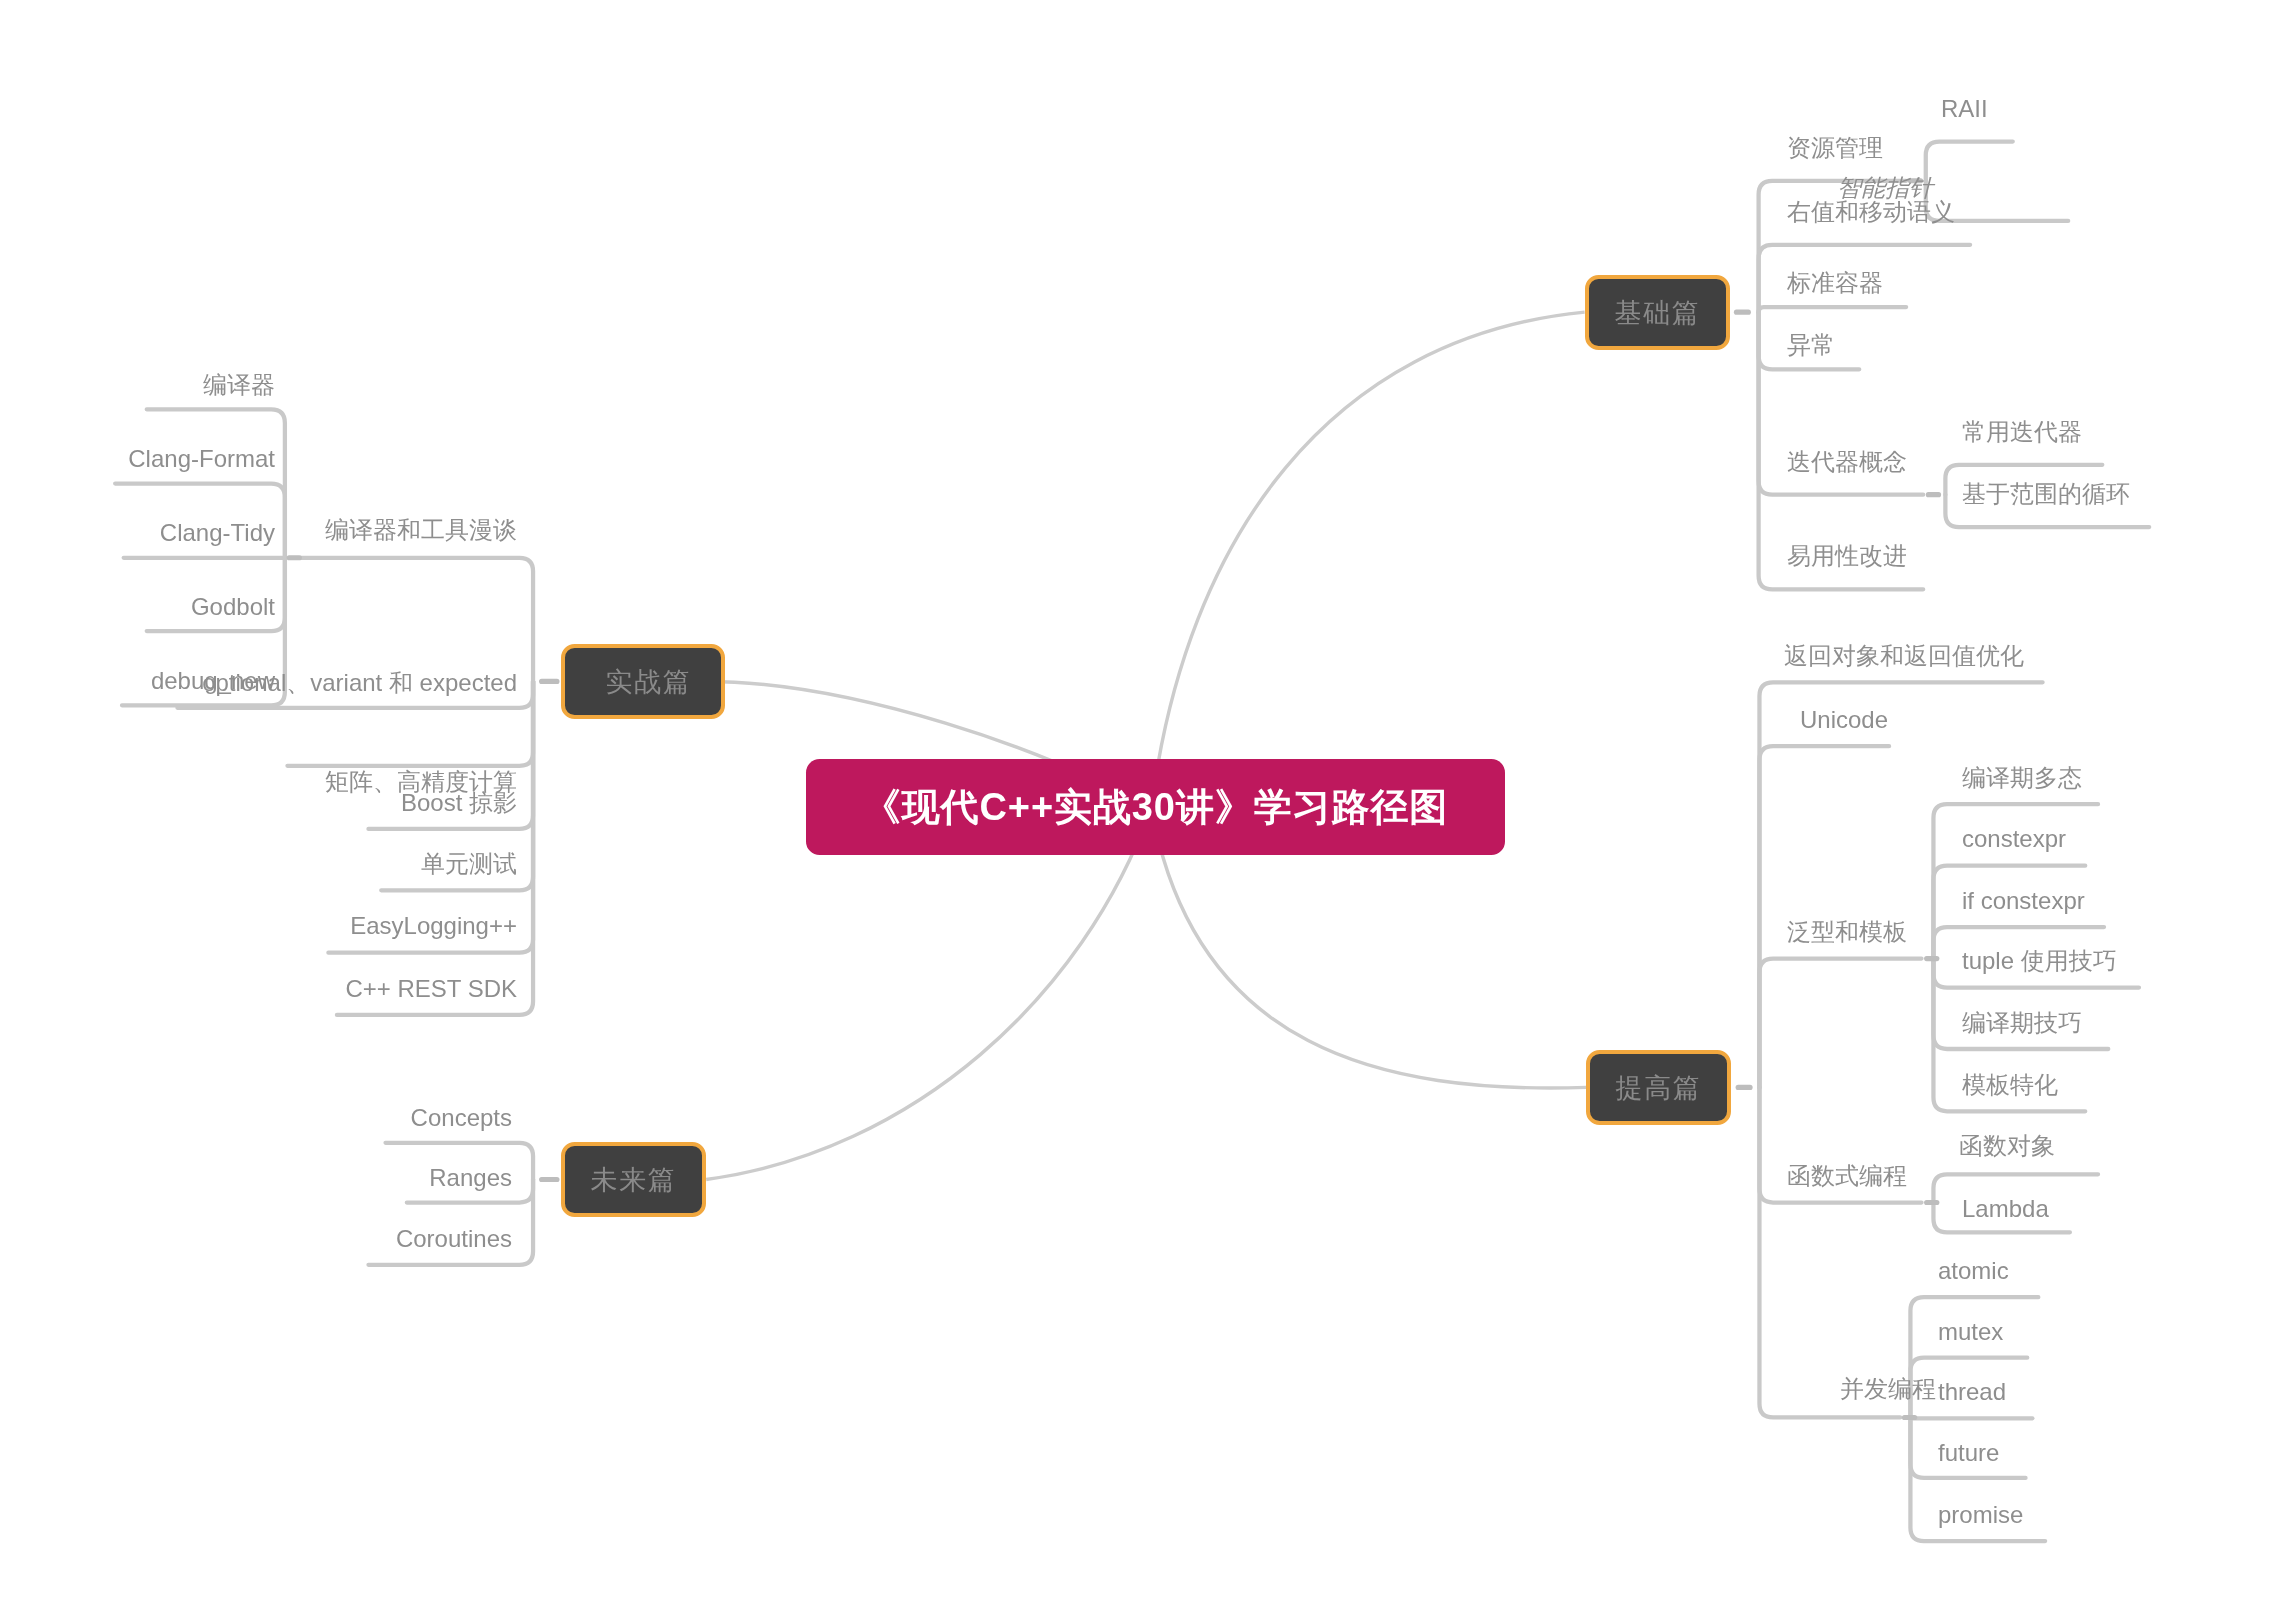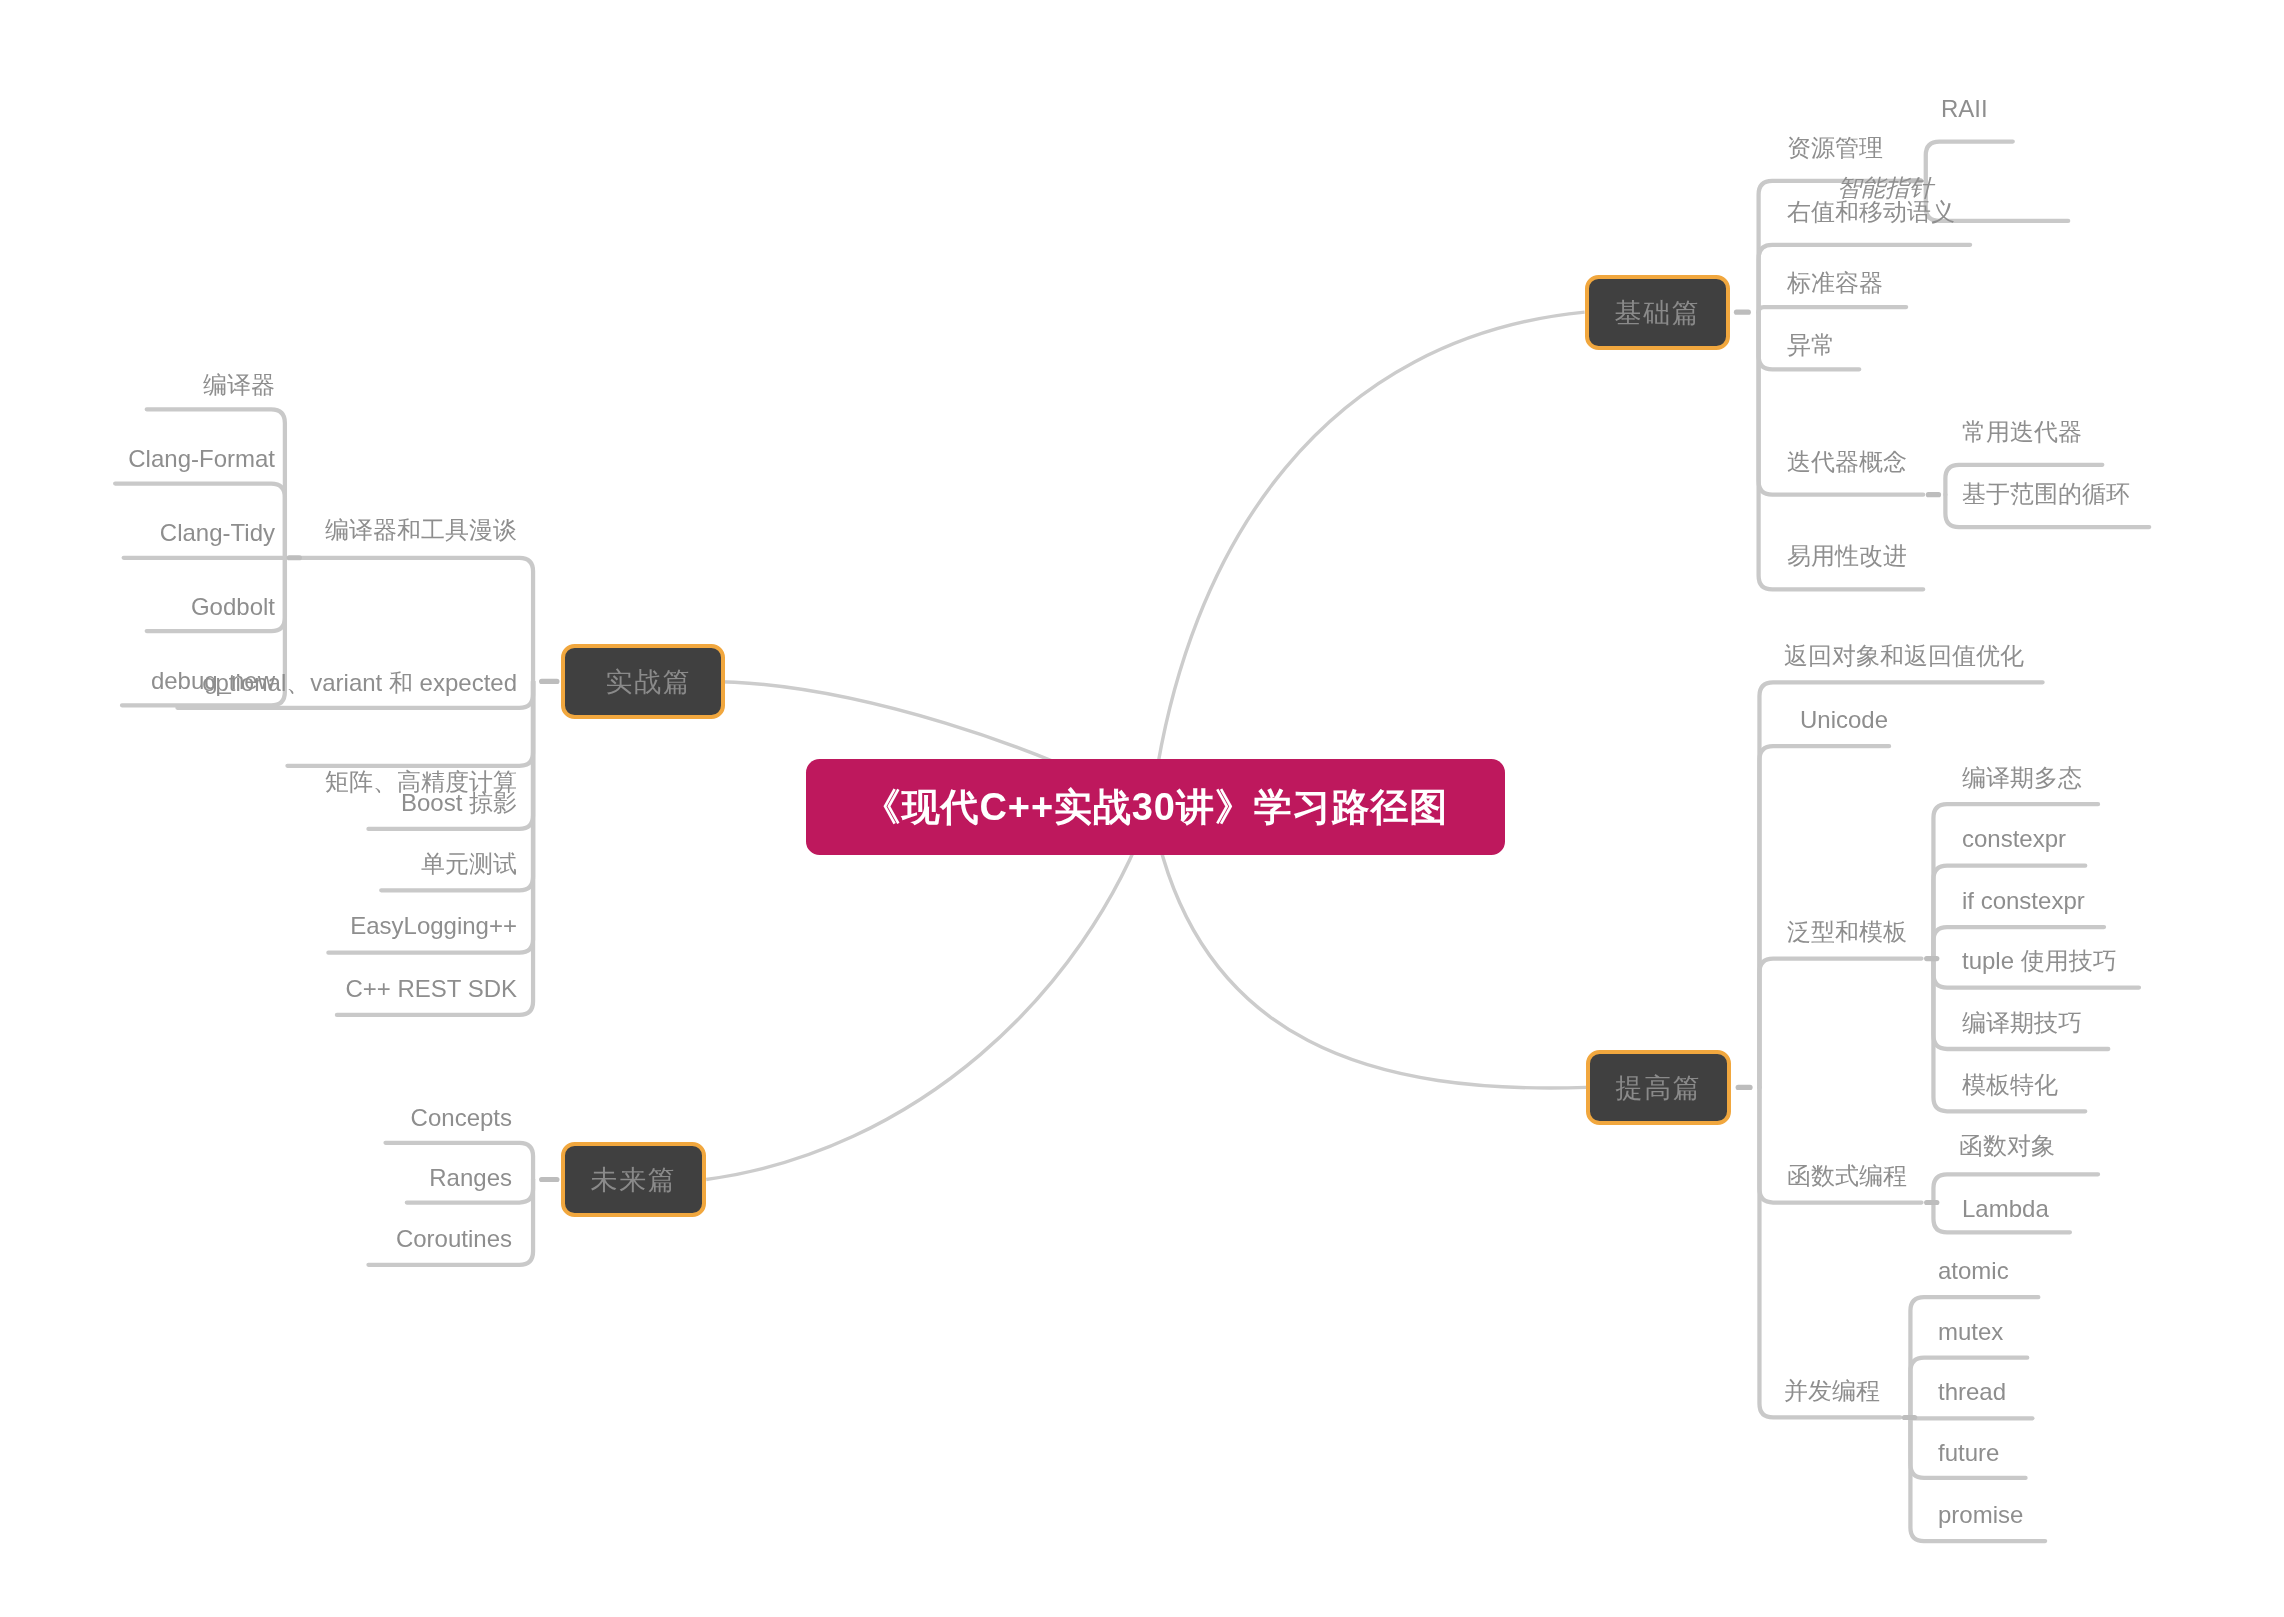--- a/index.html
+++ b/index.html
@@ -123,21 +123,21 @@
   <div class="lbl" style="left:1787px;top:919px;">泛型和模板</div>
   <div class="lbl" style="left:1962px;top:765px;">编译期多态</div>
   <div class="lbl" style="left:1962px;top:826px;">constexpr</div>
   <div class="lbl" style="left:1962px;top:888px;">if constexpr</div>
   <div class="lbl" style="left:1962px;top:948px;">tuple 使用技巧</div>
   <div class="lbl" style="left:1962px;top:1010px;">编译期技巧</div>
   <div class="lbl" style="left:1962px;top:1072px;">模板特化</div>
   <div class="lbl" style="left:1787px;top:1163px;">函数式编程</div>
   <div class="lbl" style="left:1959px;top:1133px;">函数对象</div>
   <div class="lbl" style="left:1962px;top:1196px;">Lambda</div>
-  <div class="lbl" style="left:1784px;top:1378px;">并发编程</div>
+  <div class="lbl" style="left:1840px;top:1378px;font-family:Liberation Mono, monospace;">并发编程</div>
   <div class="lbl" style="left:1938px;top:1258px;">atomic</div>
   <div class="lbl" style="left:1938px;top:1319px;">mutex</div>
   <div class="lbl" style="left:1938px;top:1379px;">thread</div>
   <div class="lbl" style="left:1938px;top:1440px;">future</div>
   <div class="lbl" style="left:1938px;top:1502px;">promise</div>
 
   <div class="lbl ra" style="right:1767px;top:517px;">编译器和工具漫谈</div>
   <div class="lbl ra" style="right:2009px;top:372px;">编译器</div>
   <div class="lbl ra" style="right:2009px;top:446px;">Clang-Format</div>
   <div class="lbl ra" style="right:2009px;top:520px;">Clang-Tidy</div>

